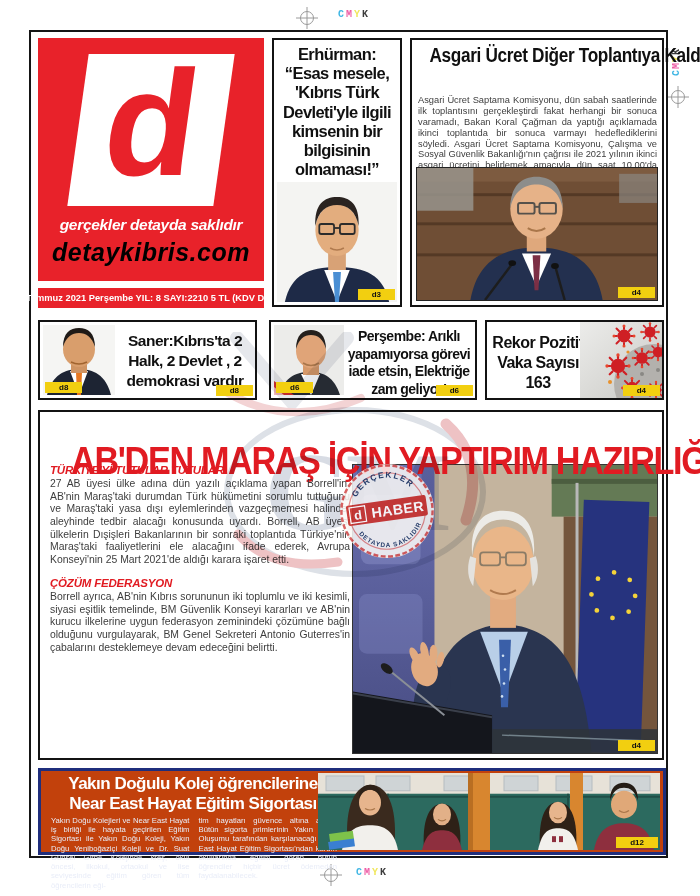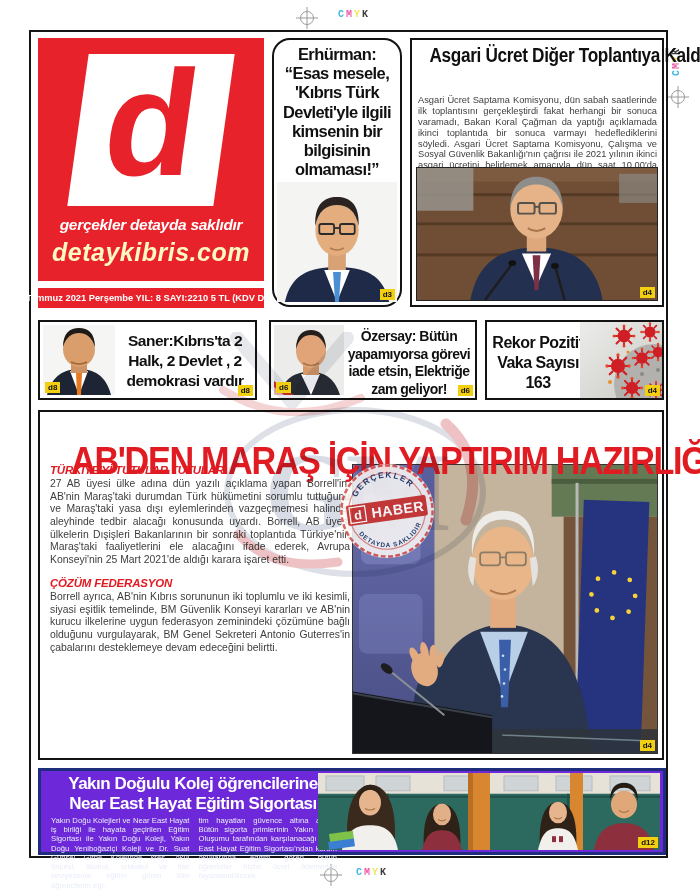--- a/index.html
+++ b/index.html
@@ -13,29 +13,29 @@
   .cmyk{position:absolute;font-size:10px;font-weight:bold;letter-spacing:2px;font-family:"Liberation Mono",monospace;}
   .cmyk .c{color:#3fb6e4}.cmyk .m{color:#ee5ba5}.cmyk .y{color:#f0e658}.cmyk .k{color:#3c3c3c}
   .cmyk.vert{writing-mode:vertical-rl;transform:rotate(180deg);letter-spacing:1px;}
   
   .masthead{position:absolute;left:7px;top:6px;width:226px;height:243px;background:#e8222a;overflow:hidden;}
   .dlogo{position:absolute;left:40px;top:16px;width:146px;height:152px;background:#fff;
          transform:skewX(-8deg);display:flex;align-items:center;justify-content:center;}
   .dlogo span{color:#e8222a;font-size:150px;font-weight:900;line-height:1;margin-top:-14px;}
   .slogan{position:absolute;left:0;top:178px;width:100%;text-align:center;color:#fff;
           font-size:15.5px;font-weight:700;letter-spacing:-0.3px;font-style:italic;}
-  .website{position:absolute;left:0;top:200px;width:100%;text-align:center;color:#fef9c3;
+  .website{position:absolute;left:0;top:200px;width:100%;text-align:center;color:#000000;
            font-size:25px;font-weight:800;font-style:italic;letter-spacing:0.5px;}
   .datestrip{position:absolute;left:7px;top:256px;width:226px;height:20px;background:#e8222a;
              color:#fff;font-size:9.3px;font-weight:bold;display:flex;align-items:center;justify-content:center;
              white-space:nowrap;transform-origin:left center;}
   
   .nbox{position:absolute;border:2px solid #131313;background:#fff;box-sizing:border-box;}
   .tag{position:absolute;right:2px;bottom:2px;background:#f2cf10;color:#111;
-       font-size:8px;font-weight:bold;padding:0 3px;line-height:11px;z-index:8;}
+       font-size:8px;font-weight:bold;padding:0 14px;line-height:11px;z-index:8;}
   figure{margin:0;padding:0;}
   .photo{position:absolute;overflow:hidden;}
   .photo svg{display:block;width:100%;height:100%;}
   
   .erh-head{position:absolute;left:0;top:5px;width:100%;text-align:center;color:#101010;
             font-size:17px;font-weight:800;line-height:1.13;letter-spacing:-0.6px;transform:scaleX(.97);}
   
   .asg-head{position:absolute;left:0;top:4px;width:100%;text-align:center;color:#101010;
             font-size:20px;font-weight:800;white-space:nowrap;transform:scaleX(.86);transform-origin:center;letter-spacing:-0.4px;}
   .asg-body{position:absolute;left:6px;top:31px;width:239px;color:#3d3d3d;
@@ -45,21 +45,21 @@
   
   .main-headline{position:absolute;left:0;top:3px;width:100%;text-align:center;color:#e11b22;
                  font-size:38px;font-weight:900;white-space:nowrap;transform:scaleX(.9);
                  transform-origin:center;letter-spacing:-1.5px;z-index:3;}
   .sec-title{color:#e11b22;font-size:11.5px;font-weight:800;font-style:italic;margin:0 0 2px 0;letter-spacing:-0.2px;}
   .sec-body{color:#3d3d3d;font-size:10.4px;line-height:1.22;text-align:justify;margin:0 0 10px 0;}
   .main-text{position:absolute;left:10px;top:52px;width:300px;z-index:3;}
   .gm-wm{position:absolute;pointer-events:none;z-index:5;mix-blend-mode:multiply;}
   .stamp{position:absolute;z-index:6;pointer-events:none;}
   
-  .bluebox{position:absolute;left:7px;top:736px;width:628px;height:87px;background:#6d28d9;
+  .bluebox{position:absolute;left:7px;top:736px;width:628px;height:87px;background:#c2410c;
            border:3px solid #1f2e7c;box-sizing:border-box;}
   .blue-head{position:absolute;left:4px;top:3px;width:296px;text-align:center;color:#fff;
              font-size:17px;font-weight:800;line-height:1.15;letter-spacing:-0.5px;}
   .blue-cols{position:absolute;left:10px;top:45px;width:286px;display:flex;gap:9px;}
   .blue-cols p{margin:0;color:#e9edf8;font-size:7.7px;line-height:1.2;width:139px;text-align:justify;}
 </style>
 </head>
 <body>
 
 <div>
@@ -95,21 +95,21 @@
 
     <div class="masthead">
       <div class="dlogo">
         <span>d</span>
       </div>
       <div class="slogan">gerçekler detayda saklıdır</div>
       <div class="website">detaykibris.com</div>
     </div>
     <div class="datestrip">29 Temmuz 2021  Perşembe  YIL: 8   SAYI:2210  5 TL (KDV DAHİL)</div>
 
-    <section class="nbox" style="left:241px;top:6px;width:130px;height:269px;border-radius:18px;">
+    <section class="nbox" style="left:241px;top:6px;width:130px;height:269px;">
       <div class="erh-head">
         <div>Erhürman:</div>
         <div>“Esas mesele,</div>
         <div>'Kıbrıs Türk</div>
         <div>Devleti'yle ilgili</div>
         <div>kimsenin bir</div>
         <div>bilgisinin</div>
         <div>olmaması!”</div>
       </div>
       <figure class="photo" style="left:3px;right:3px;top:142px;bottom:3px;">
@@ -192,21 +192,21 @@
           <rect x="29" y="34" width="16" height="16" fill="#d6996a"></rect>
           <ellipse cx="37" cy="26" rx="15" ry="17" fill="#e0a478"></ellipse>
           <path d="M22,24 C22,10 29,5 37,5 C45,5 52,10 52,24 C49,14 44,10 37,10 C30,10 25,14 22,24 Z" fill="#241f1c"></path>
           <path d="M29,38 Q37,43 45,38" fill="none" stroke="#a9764a" stroke-width="1.6"></path>
           <path d="M0,56 L20,70 L0,70 Z" fill="#d32f2f"></path>
           <path d="M0,62 L10,70 L0,70 Z" fill="#ffffff" opacity="0.65"></path>
         </svg>
         <span class="tag" style="left:2px;right:auto;">d6</span>
       </figure>
       <div class="mid-head" style="left:76px;right:4px;top:6px;font-size:14px;line-height:1.25;">
-        <div>Özersay: Bütün</div>
+        <div>Perşembe: Arıklı</div>
         <div>yapamıyorsa görevi</div>
         <div>iade etsin, Elektriğe</div>
         <div>zam geliyor!</div>
       </div>
       <span class="tag">d6</span>
     </section>
 
     <section class="nbox" style="left:454px;top:288px;width:179px;height:80px;">
       <div class="mid-head" style="left:4px;top:11px;width:94px;font-size:16px;line-height:1.25;">
         <div>Rekor Pozitif</div>

